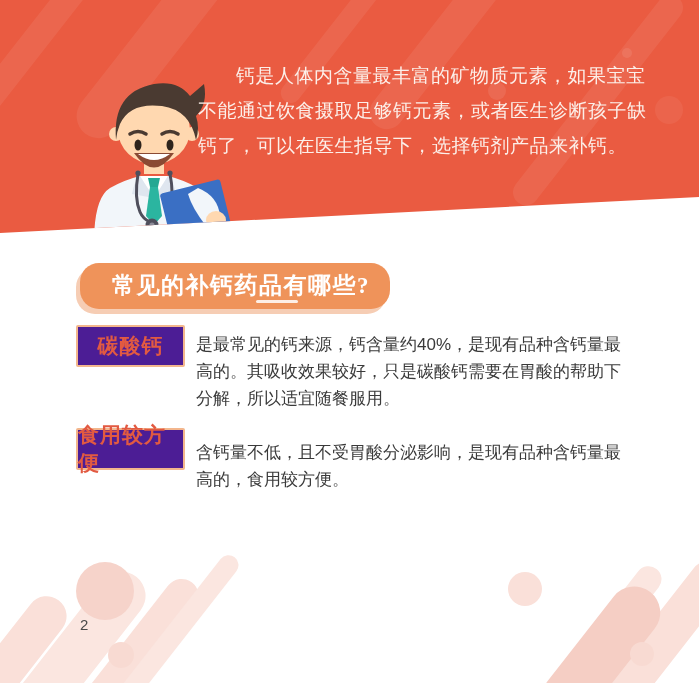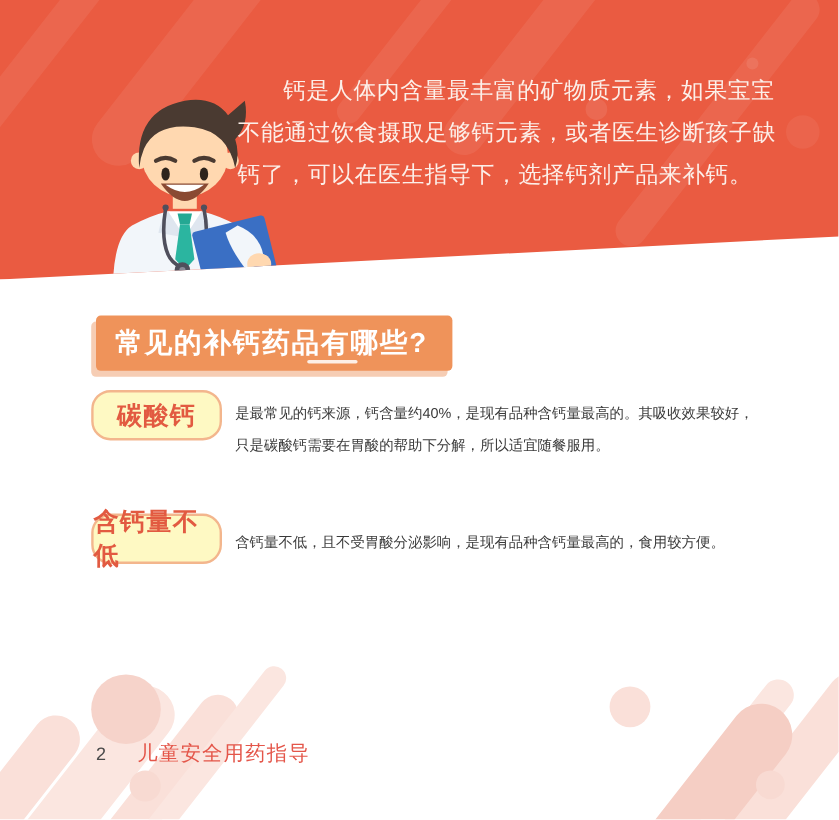--- a/index.html
+++ b/index.html
@@ -53,56 +53,57 @@
   
   .badge {
     position: absolute;
     left: 80px; top: 263px;
     display: inline-block;
     background: #EF935A;
     color: #ffffff;
     font-size: 23px;
     font-weight: bold;
     letter-spacing: 1.5px;
-    padding: 7px 20px 8px 16px;
-    border-radius: 4px;
+    padding: 7px 20px 8px 32px;
+    border-radius: 19px;
     box-shadow: -4px 5px 0 0 #F6CDB4;
     z-index: 2;
+    font-family: Liberation Serif, serif;
   }
   .badge-underline {
     position: absolute;
     left: 176px; bottom: 6px;
     width: 42px; height: 3px;
     background: rgba(255,255,255,0.85);
     border-radius: 2px;
   }
 
   
   .item-label {
     position: absolute;
     left: 76px;
     width: 109px; height: 42px;
     border: 2px solid #F3B68D;
-    border-radius: 16px;
+    border-radius: 2px;
     color: #E25A41;
     font-size: 21px;
     font-weight: bold;
     letter-spacing: 1px;
     display: flex;
     align-items: center;
     justify-content: center;
-    background: #fef9c3;
+    background: #4c1d95;
     z-index: 2;
   }
   .item-text {
     position: absolute;
     left: 196px;
     width: 440px;
     color: #3A3A3A;
-    font-size: 12px;
+    font-size: 17px;
     line-height: 27px;
     z-index: 2;
   }
   #label-1 { top: 325px; }
   #text-1  { top: 331px; }
   #label-2 { top: 428px; }
   #text-2  { top: 439px; }
   #label-3 { top: 506px; }
   #text-3  { top: 517px; }
 
@@ -207,22 +208,21 @@
   </div>
 
   <div class="badge">
     <span>常见的补钙药品有哪些?</span>
     <span class="badge-underline"></span>
   </div>
 
   <div class="item-label" id="label-1">碳酸钙</div>
   <p class="item-text" id="text-1">是最常见的钙来源，钙含量约40%，是现有品种含钙量最高的。其吸收效果较好，只是碳酸钙需要在胃酸的帮助下分解，所以适宜随餐服用。</p>
 
-  <div class="item-label" id="label-2">含钙量不低</div>
+  <div class="item-label" id="label-2">食用较方便</div>
   <p class="item-text" id="text-2">含钙量不低，且不受胃酸分泌影响，是现有品种含钙量最高的，食用较方便。</p>
 
 
   <div class="footer">
     <span class="page-number">2</span>
-    <span class="footer-title">儿童安全用药指导</span>
   </div>
 
 </div>
 
 </body></html>

